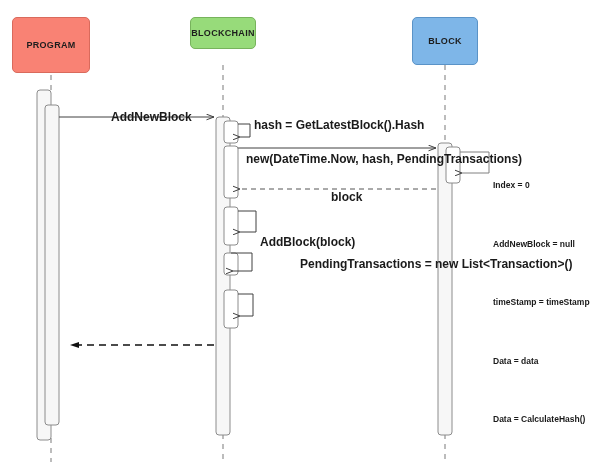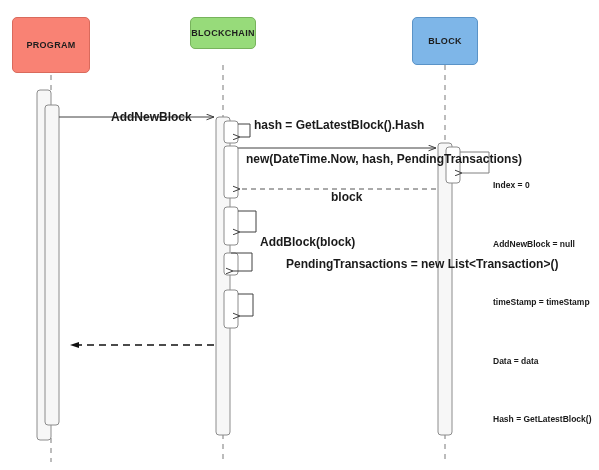--- a/index.html
+++ b/index.html
@@ -134,24 +134,24 @@
   <div class="msg-label" style="left:111px; top:110px;">AddNewBlock</div>
 
   <div class="msg-label" style="left:254px; top:118px;">hash = GetLatestBlock().Hash</div>
 
   <div class="msg-label" style="left:246px; top:152px;">new(DateTime.Now, hash, PendingTransactions)</div>
 
   <div class="msg-label" style="left:331px; top:190px;">block</div>
 
   <div class="msg-label" style="left:260px; top:201px;margin-top:34px;">AddBlock(block)</div>
 
-  <div class="msg-label" style="left:247px; top:257px;padding-left:39px;">PendingTransactions = new List&lt;Transaction&gt;()</div>
+  <div class="msg-label" style="left:261px; top:257px;padding-left:39px;">PendingTransactions = new List&lt;Transaction&gt;()</div>
 
 
   <div class="note-block" style="left:493px; top:132px;">
     <span class="note-line">Index = 0</span>
     <span class="note-line">AddNewBlock = null</span>
     <span class="note-line">timeStamp = timeStamp</span>
     <span class="note-line">Data = data</span>
-    <span class="note-line">Hash = GetLatestBlock()</span>
+    <span class="note-line">Data = CalculateHash()</span>
   </div>
 
 </div>
 
 </body></html>

